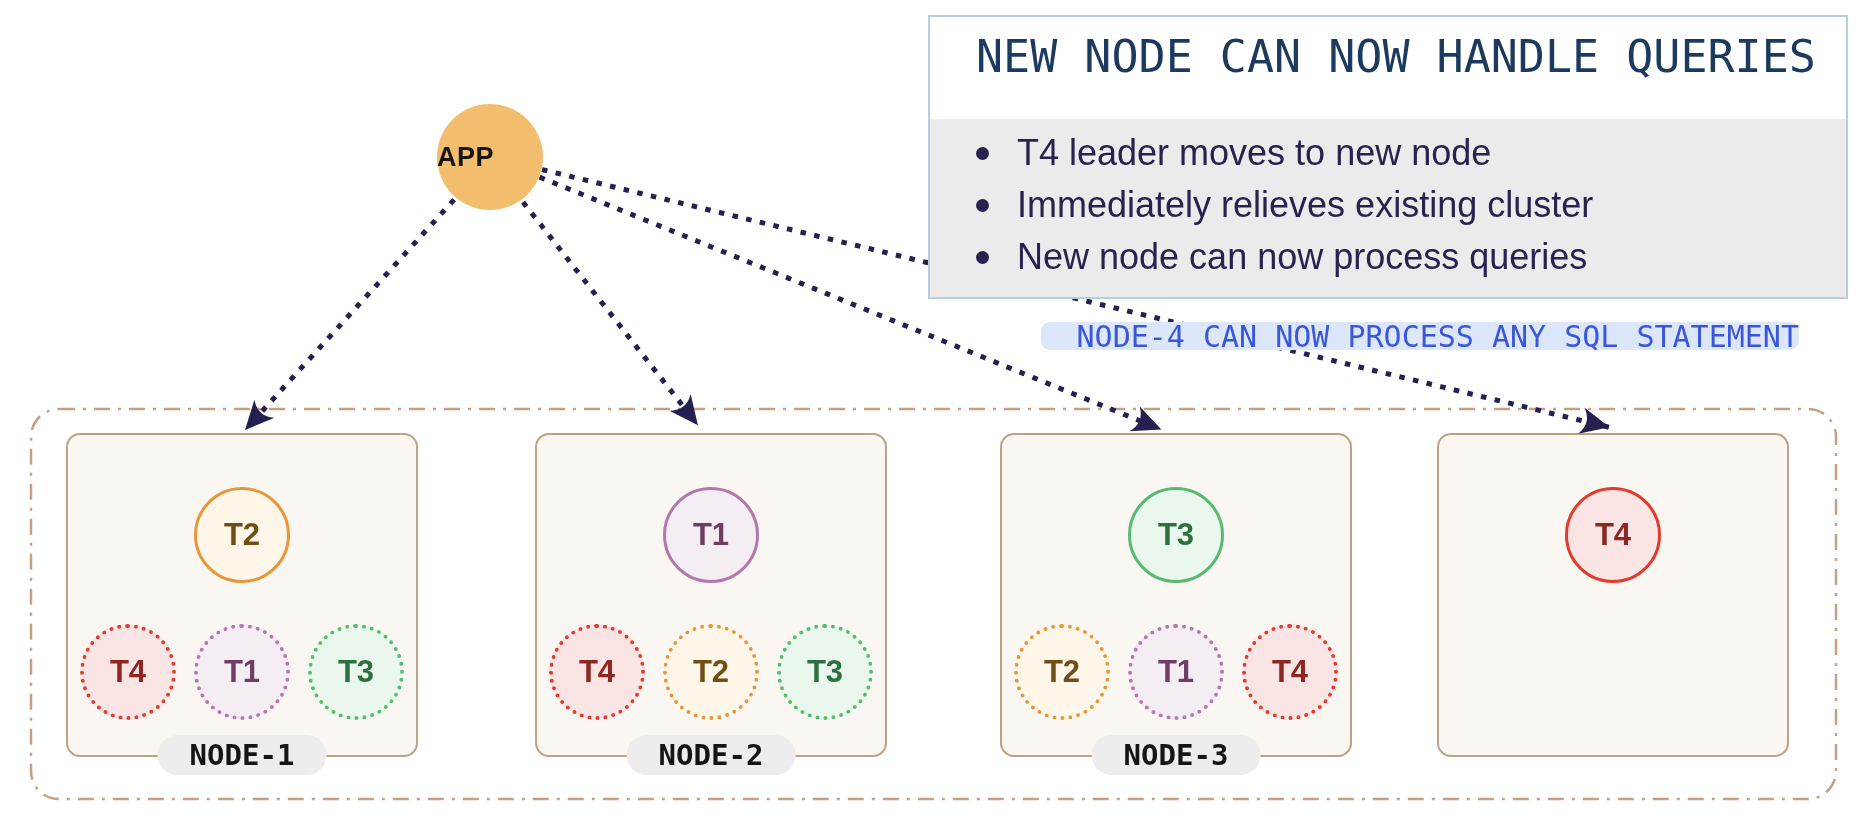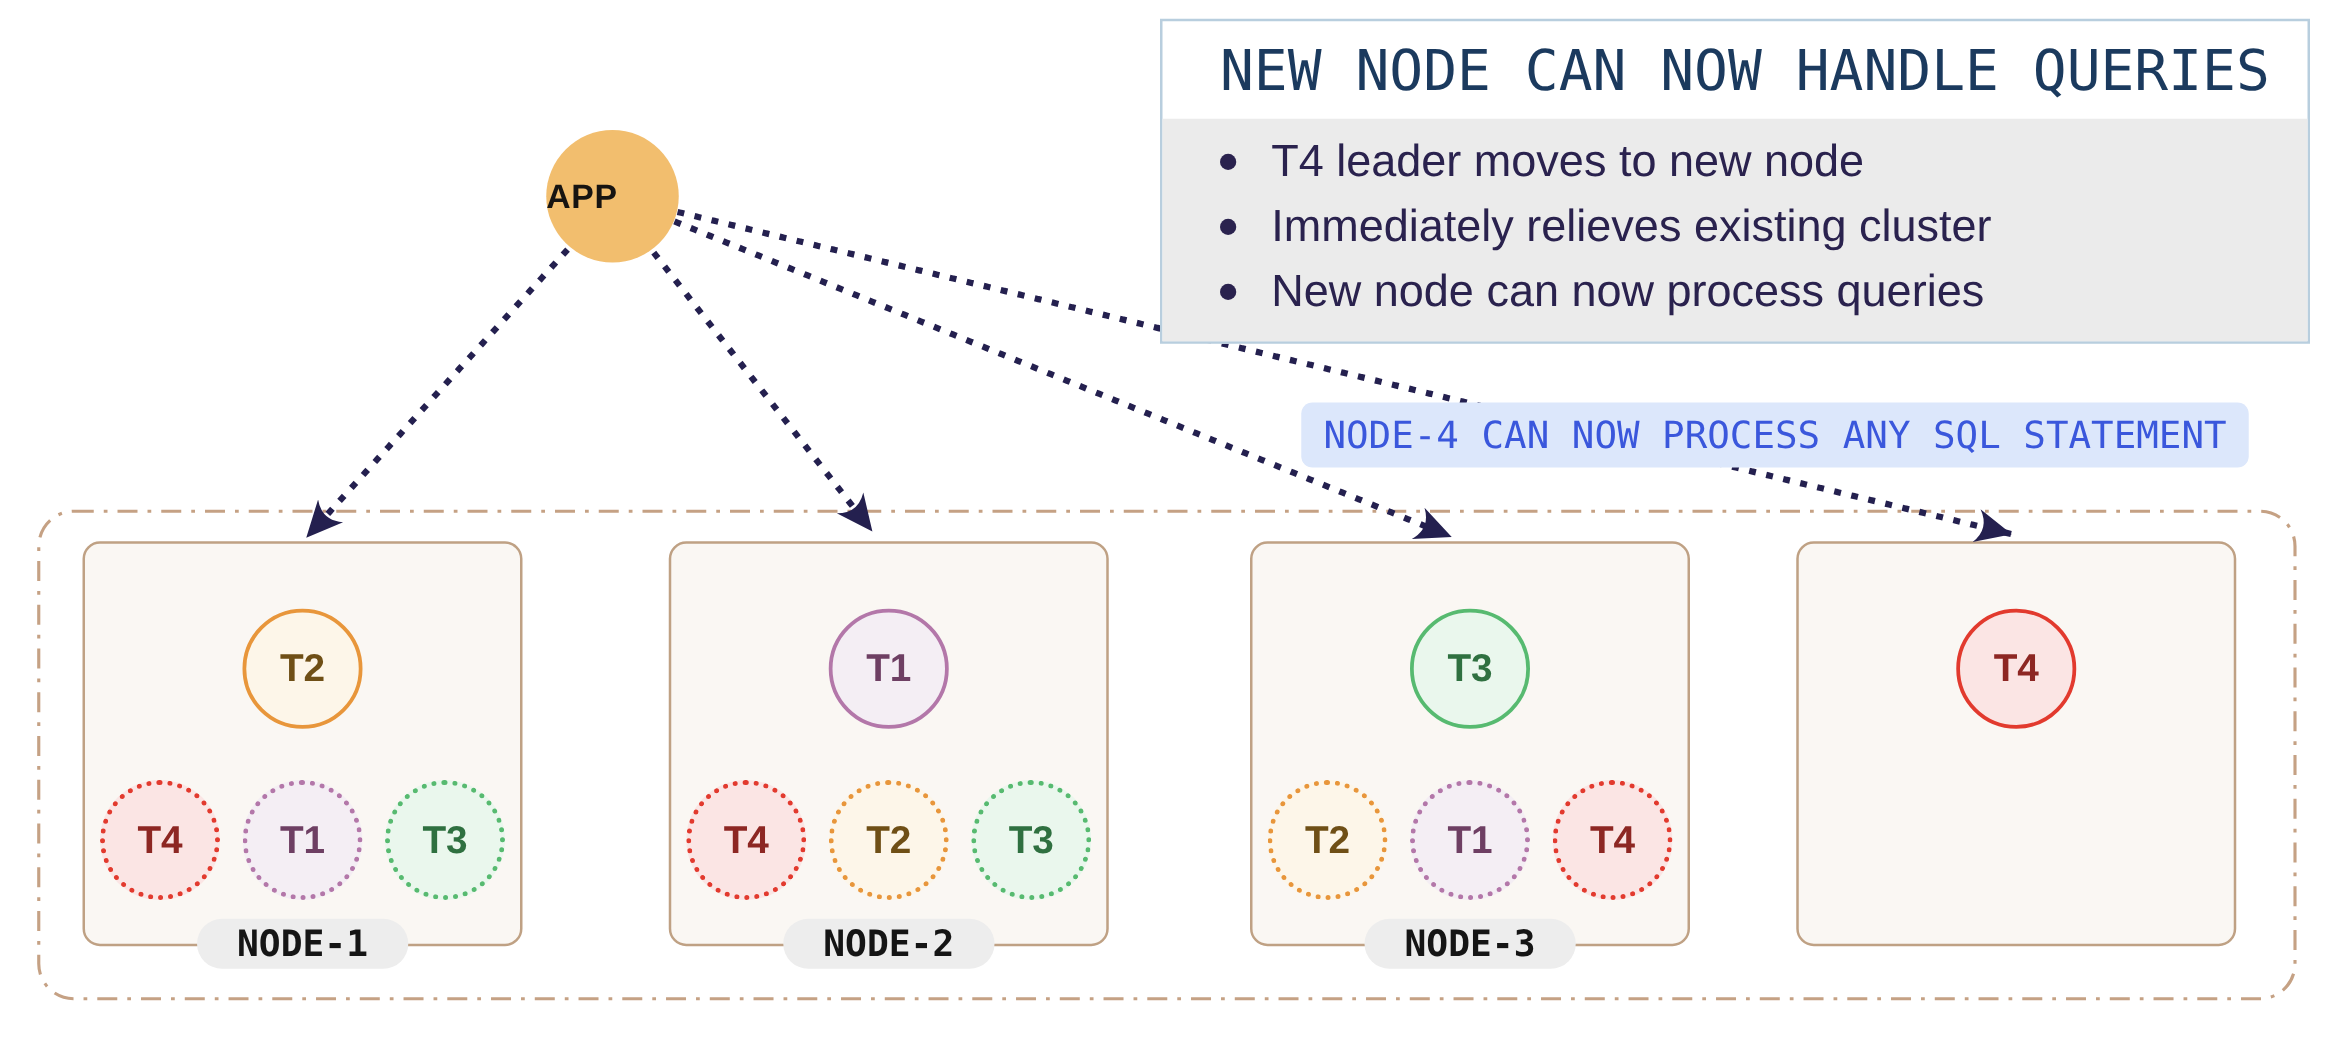--- a/index.html
+++ b/index.html
@@ -14,28 +14,28 @@
               background:var(--app_fill,#F2BE6E);display:flex;align-items:center;
               z-index:3;}
   .app-circle span{font-family:"Liberation Sans",sans-serif;font-weight:700;font-size:27px;color:#171411;letter-spacing:.5px;}
 
   
   .callout{position:absolute;left:928px;top:15px;width:920px;z-index:4;background:#ffffff;
            border:2px solid var(--callout_border,#B8CEDE);box-sizing:border-box;}
   .callout-title{height:78px;display:flex;align-items:center;padding-left:46px;
                  font-family:"DejaVu Sans Mono",monospace;font-size:45px;font-weight:500;
                  color:var(--callout_title_text,#1B3A5E);white-space:nowrap;}
-  .callout-body{background:var(--callout_body_bg,#EBEBEB);padding:8px 20px 14px 46px;}
+  .callout-body{background:var(--callout_body_bg,#EBEBEB);padding:8px 20px 14px 46px;margin-top:24px;}
   .bullet-row{display:flex;align-items:center;height:52px;gap:28px;}
   .bullet-dot{width:13px;height:13px;border-radius:50%;background:var(--callout_body_text,#2A224E);flex:0 0 auto;}
   .bullet-text{font-size:36px;color:var(--callout_body_text,#2A224E);white-space:nowrap;}
 
   
-  .banner{position:absolute;left:1041px;top:322px;width:758px;height:52px;z-index:4;
-          background:var(--banner_bg,#DCE7FB);border-radius:9px;display:flex;align-items:center;justify-content:center;}
+  .banner{position:absolute;left:1041px;top:322px;width:758px;height:28px;z-index:4;
+          background:var(--banner_bg,#DCE7FB);border-radius:9px;display:flex;align-items:center;justify-content:flex-end;}
   .banner span{font-family:"DejaVu Sans Mono",monospace;font-size:30px;color:var(--banner_text,#3A57DC);white-space:nowrap;}
 
   
   .node{position:absolute;top:433px;width:352px;height:324px;box-sizing:border-box;z-index:1;
         background:var(--node_bg,#FAF7F3);border:2px solid var(--node_border,#BFA184);border-radius:14px;}
   .circle{border-radius:50%;display:flex;align-items:center;justify-content:center;box-sizing:content-box;}
   .circle span{font-size:31px;font-weight:600;}
   .leader{position:absolute;top:52px;left:50%;transform:translateX(-50%);width:90px;height:90px;border:3px solid;}
   .followers{position:absolute;top:189px;left:0;width:100%;display:flex;justify-content:center;gap:18px;}
   .follower{width:88px;height:88px;border:4px dotted;}

